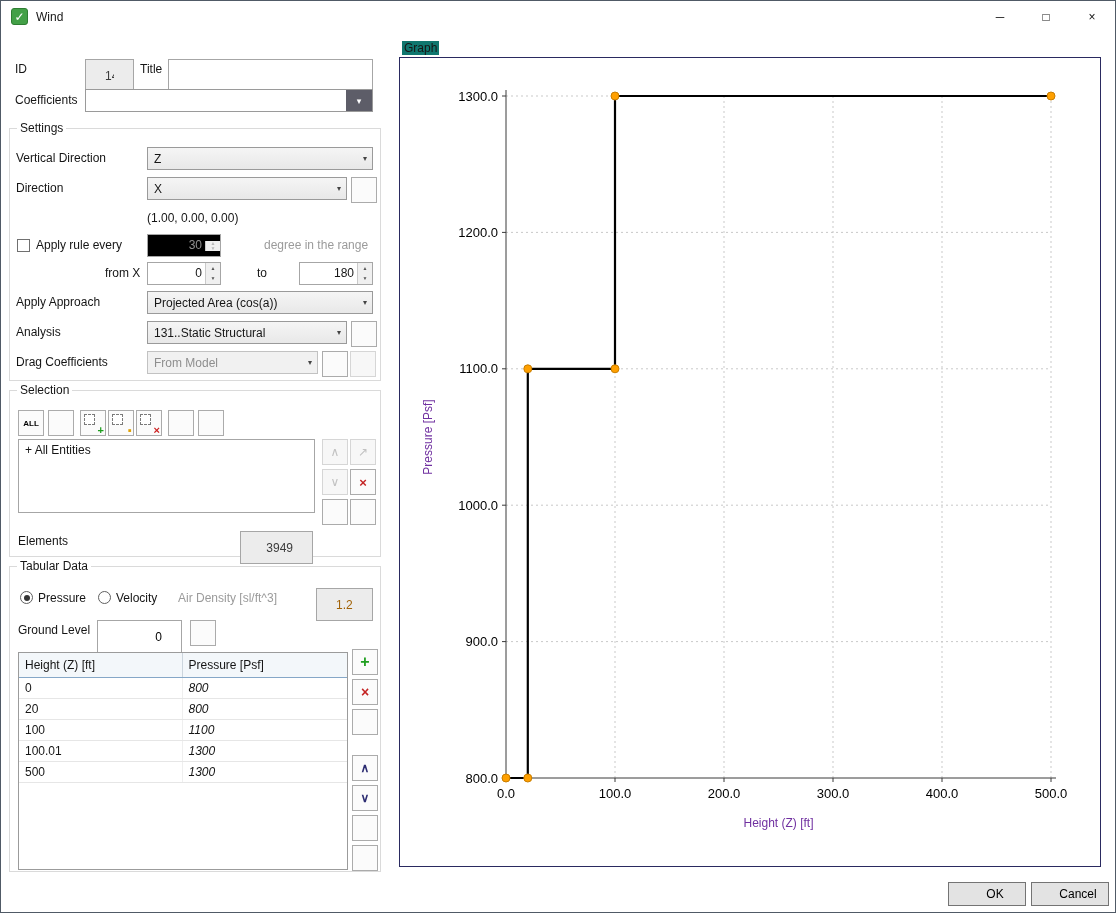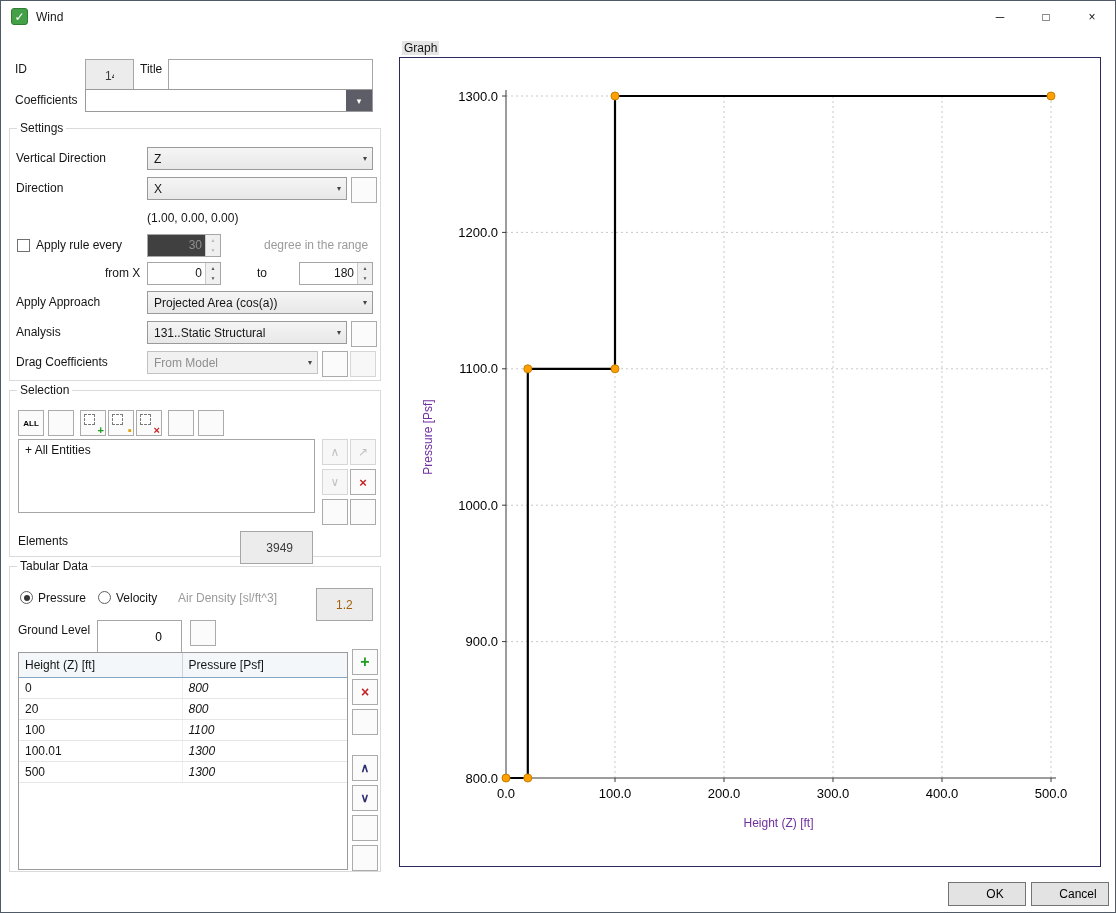--- a/index.html
+++ b/index.html
@@ -24,30 +24,30 @@
   .combo .cval { flex:1; overflow:hidden; white-space:nowrap; }
   .combo .chev { font-size:8px; color:#444; padding:0 2px; }
   .combo.dis { color:#8e8e8e; background:#f1f1f1; border-color:#c2c2c2; }
   .combo2 { position:absolute; height:23px; border:1px solid #9a9a9a; background:#fff; display:flex; }
   .combo2 input { flex:1; min-width:0; border:0; padding:0 4px; font:inherit; outline:none; }
   .combo2 button { width:26px; border:0; background:#5d5d68; color:#fff; font-size:9px; }
   .spin { position:absolute; width:74px; height:23px; border:1px solid #a6a6a6; background:#fff; display:flex; }
   .spin .sval { flex:1; text-align:right; line-height:21px; padding-right:3px; }
   .spin .sbtns { width:15px; border-left:1px solid #cacaca; display:flex; flex-direction:column; }
   .spin .sbtns button { flex:1; border:0; background:#f0f0f0; font-size:5px; line-height:1; padding:0; color:#555; }
-  .spin.dis { background:#404040; }
+  .spin.dis { background:#000000;align-items:center; }
   .spin.dis .sval { color:#8f8f8f; }
   .spin.dis .sbtns button { color:#b8b8b8; }
   .checkbox { position:absolute; width:13px; height:13px; border:1px solid #707070; background:#fff; }
   .radio { position:absolute; width:13px; height:13px; border:1px solid #5f5f5f; border-radius:50%; background:#fff; }
   .radio.sel::after { content:""; position:absolute; inset:2.5px; background:#343434; border-radius:50%; }
   .group { position:absolute; border:1px solid #dadada; background:#fff; }
   .group > .legend { position:absolute; top:-8px; left:7px; background:#fff; padding:0 3px; white-space:nowrap; }
   .graphbox { position:absolute; left:398px; top:56px; width:702px; height:810px; border:1px solid #2a2a60; background:#fff; }
-  .graphbox > .legend { position:absolute; top:-17px; left:2px; background:#e5e5e5; padding:0 2px; }
+  .graphbox > .legend { position:absolute; top:-17px; left:2px; background:#0f766e; padding:0 2px; }
   .tbtn { position:absolute; width:23px; height:23px; border:1px solid #ababab; background:#fbfbfb;
           display:flex; align-items:center; justify-content:center; padding:12px; font:inherit; }
   .tbtn.dis { border-color:#d6d6d6; background:#f7f7f7; color:#c2c2c2; }
   .tbtn svg { width:16px; height:16px; }
   .dashsq { position:absolute; left:3px; top:3px; width:11px; height:11px; border:1px dashed #7a7a7a; background:#fff; }
   .badge { position:absolute; right:1px; bottom:-1px; font-weight:bold; font-size:11px; line-height:11px; }
   .listbox { position:absolute; border:1px solid #a6a6a6; background:#fff; padding:3px 6px; overflow:hidden; }
   .gridwrap { position:absolute; border:1px solid #9b9b9b; background:#fff; overflow:hidden; }
   table.dgrid { border-collapse:collapse; table-layout:fixed; width:100%; font:inherit; }
   .dgrid th { font-weight:400; text-align:left; background:#f3f7fa; border-bottom:1px solid #85a7c7;

